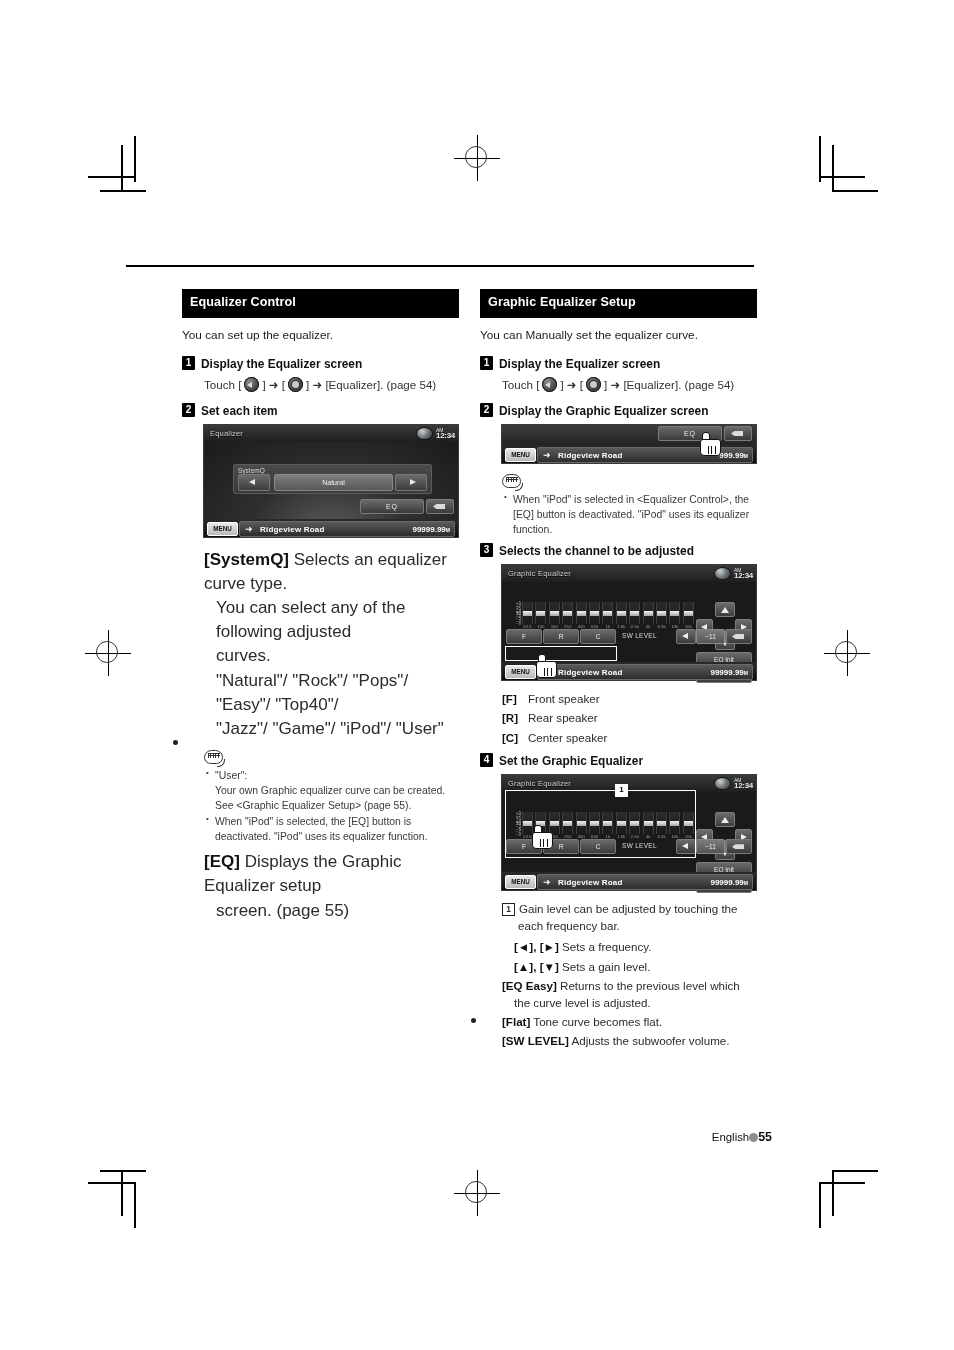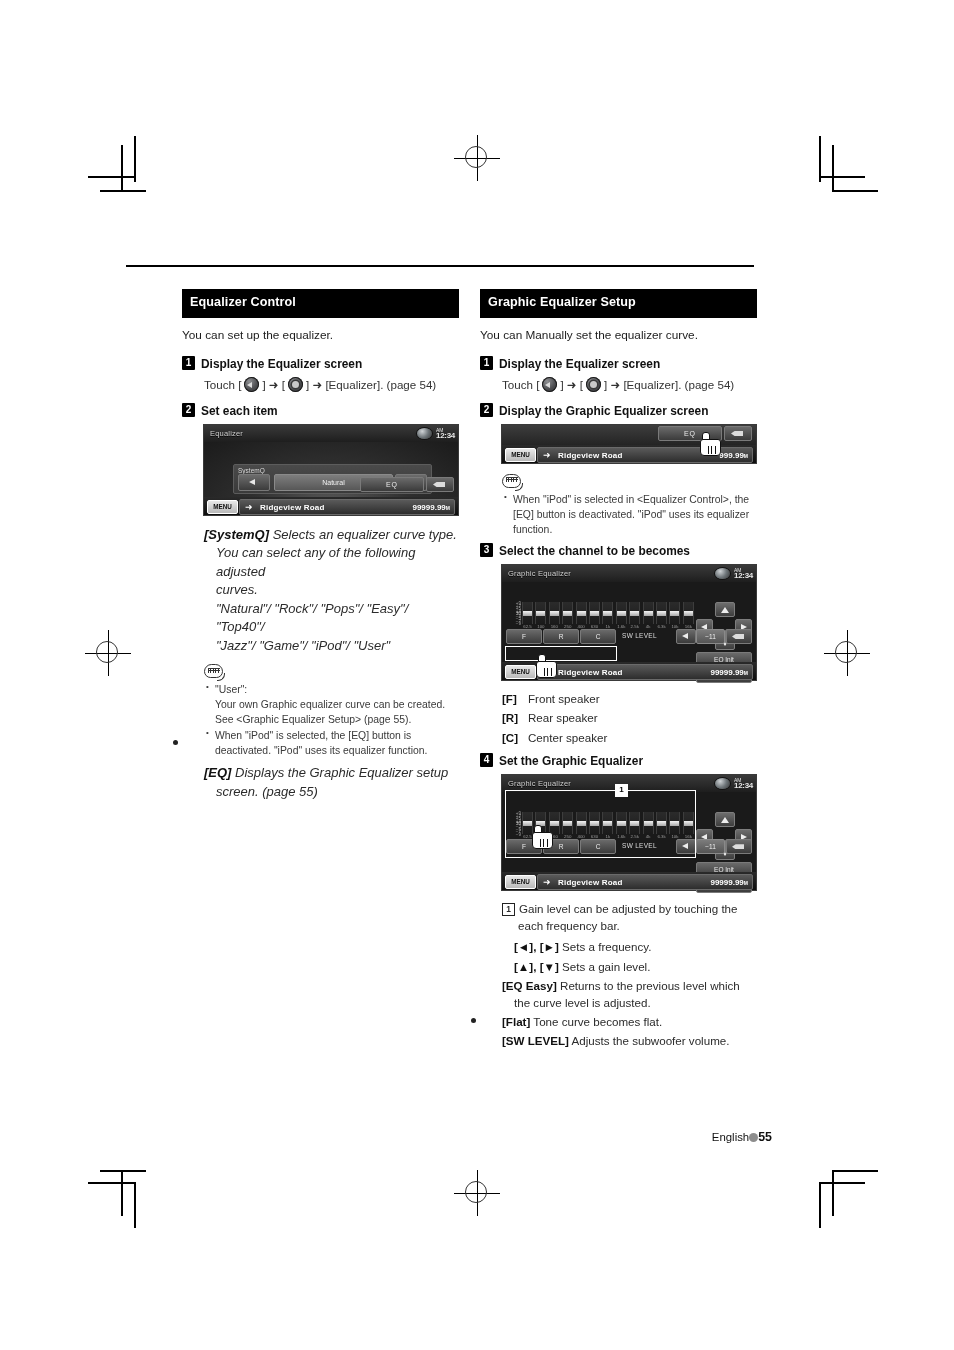--- a/index.html
+++ b/index.html
@@ -58,21 +58,21 @@
     border-radius:50%;background:#c9c9c9;
     box-shadow:0 0 0 1.5px #3a3a3a;
   }
 
   
   .shot{
     width:256px;margin:4px 0 10px 21px;border:1px solid #3a3a3a;
     background:#151515;position:relative;box-sizing:border-box;
     font-family:"Liberation Sans", sans-serif;
   }
-  .shot.full{height:92px;}
+  .shot.full{height:114px;}
   .shot.bar-only{height:40px;}
   .shot.geq{height:117px;}
 
   .scr-title{
     position:absolute;left:6px;top:4px;color:#cfcfcf;font-size:7.5px;
     letter-spacing:.2px;text-shadow:0 1px 0 #000;
   }
   .scr-top{
     position:absolute;left:0;right:0;top:0;height:17px;
     background:linear-gradient(#3a3a3a,#1e1e1e);
@@ -229,21 +229,21 @@
   .hand .finger{
     position:absolute;left:1.5px;top:0;width:6.5px;height:13px;border-radius:3px;
     background:#fff;border:1.3px solid #111;
   }
   .hand .l1,.hand .l2,.hand .l3{position:absolute;width:1.3px;background:#111;bottom:2px;height:8px;}
   .hand .l1{left:7.5px;} .hand .l2{left:11px;} .hand .l3{left:14.5px;}
 
   
   .para{margin:0 0 1px 22px;font-size:11.6px;color:#2b2b2b;}
   .deflist{margin:6px 0 0 22px;}
-  .def{margin:0 0 2px 0;font-size:13px;color:#2b2b2b;text-indent:-0px;font-style:italic;}
+  .def{margin:0 0 2px 0;font-size:17px;color:#2b2b2b;text-indent:-0px;}
   .def b{color:#111;font-weight:bold;}
   .def .cont{display:block;margin-left:12px;}
 
   .notebubble{margin:9px 0 2px 22px;width:21px;height:16px;position:relative;}
   .nb-body{
     position:absolute;left:0;top:0;width:17px;height:12px;border:1.2px solid #333;
     border-radius:8px 8px 7px 7px;background:#fff;
   }
   .nb-body:before{
     content:"";position:absolute;left:2.5px;top:2.5px;right:2.5px;height:5px;
@@ -474,21 +474,21 @@
     <ul class="bullets">
       <li>
         <span>When "iPod" is selected in &lt;Equalizer Control&gt;, the</span>
         <span class="cont">[EQ] button is deactivated. "iPod" uses its equalizer</span>
         <span class="cont">function.</span>
       </li>
     </ul>
 
     <div class="step" style="margin-top:6px;">
       <span class="stepnum">3</span>
-      <span class="steptitle">Select the channel to be becomes</span>
+      <span class="steptitle">Selects the channel to be adjusted</span>
     </div>
 
     <div class="shot geq">
       <div class="scr-top"></div>
       <div class="scr-title">Graphic Equalizer</div>
       <div class="globe"></div>
       <div class="clock">
         <b>AM</b>
         <span>12:34</span>
       </div>

